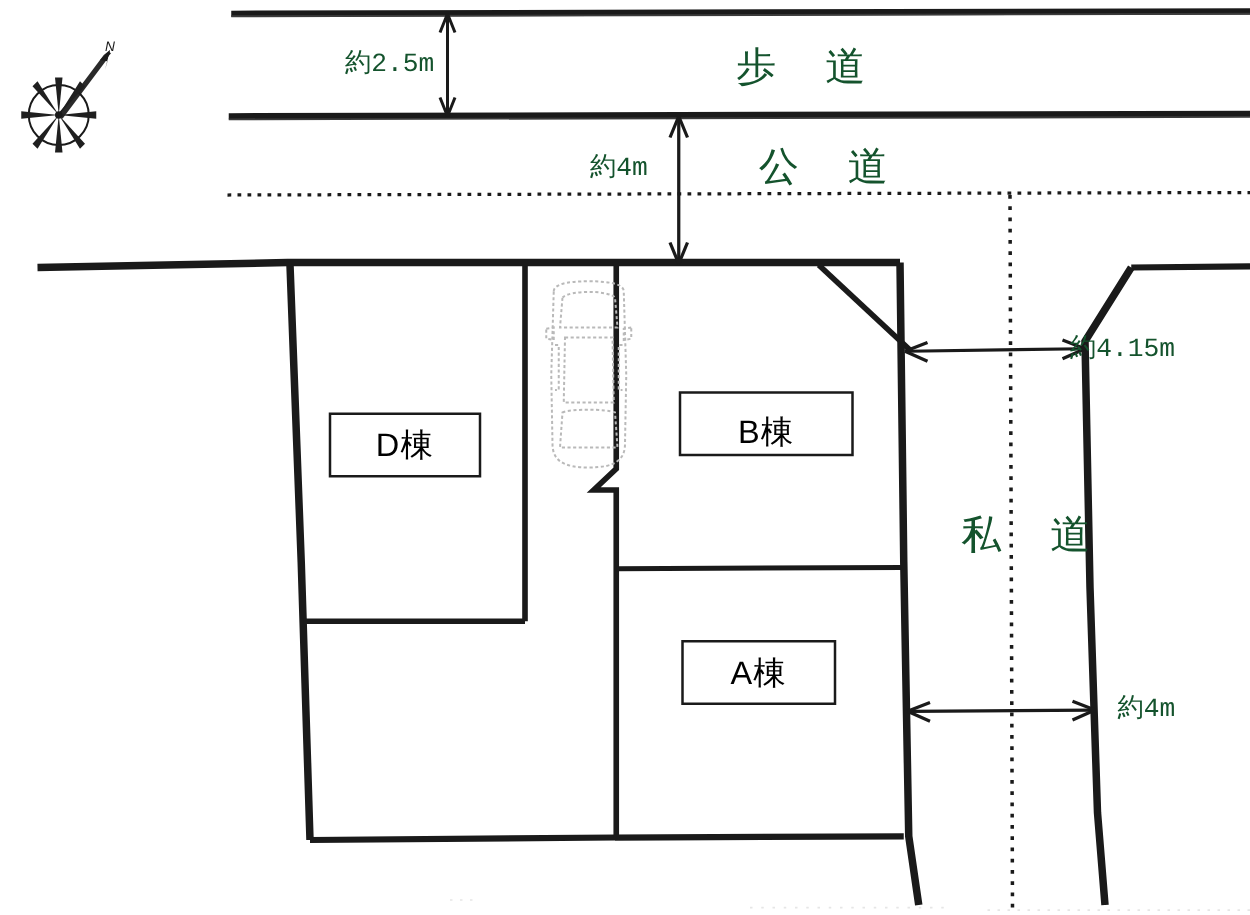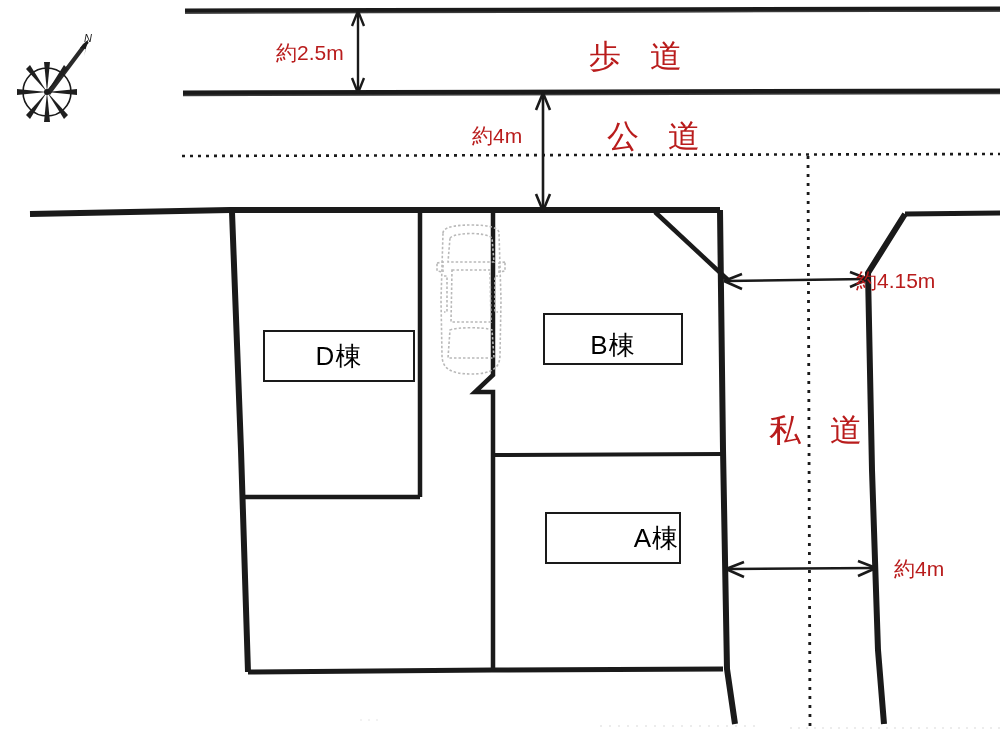--- a/index.html
+++ b/index.html
@@ -17,23 +17,24 @@
     background: #ffffff;
     overflow: hidden;
   }
   #plan svg {
     position: absolute;
     top: 0;
     left: 0;
   }
   .lbl {
     position: absolute;
-    color: #b91c1c;
+    color: #14532d;
     white-space: nowrap;
     line-height: 1;
+    font-family: Liberation Mono, monospace;
   }
   .road-name {
     font-size: 32px;
     letter-spacing: 10px;
   }
   .dim-text {
     font-size: 21px;
     letter-spacing: 0px;
   }
   .bldg-text {
@@ -207,26 +208,26 @@
   <span class="lbl dim-text" style="left:472px; top:125px;">約4m</span>
 
   <span class="lbl road-name" style="left:607px; top:120px;">公 道</span>
 
   <span class="lbl dim-text" style="left:856px; top:270px;">約4.15m</span>
 
   <span class="lbl road-name" style="left:769px; top:414px;">私 道</span>
 
   <span class="lbl dim-text" style="left:894px; top:558px;">約4m</span>
 
-  <div class="bldg-box" style="left:263px; top:330px; width:152px; height:52px;text-align:right;">
+  <div class="bldg-box" style="left:263px; top:330px; width:122px; height:52px;text-align:right;">
     <span class="bldg-text">D棟</span>
   </div>
 
   <div class="bldg-box" style="left:543px; top:313px; width:140px; height:52px;align-items:flex-end;">
     <span class="bldg-text">B棟</span>
   </div>
 
 
-  <div class="bldg-box" style="left:545px; top:512px; width:136px; height:52px;justify-content:flex-end;">
+  <div class="bldg-box" style="left:545px; top:512px; width:124px; height:52px;">
     <span class="bldg-text">A棟</span>
   </div>
 
 </div>
 
 </body></html>

